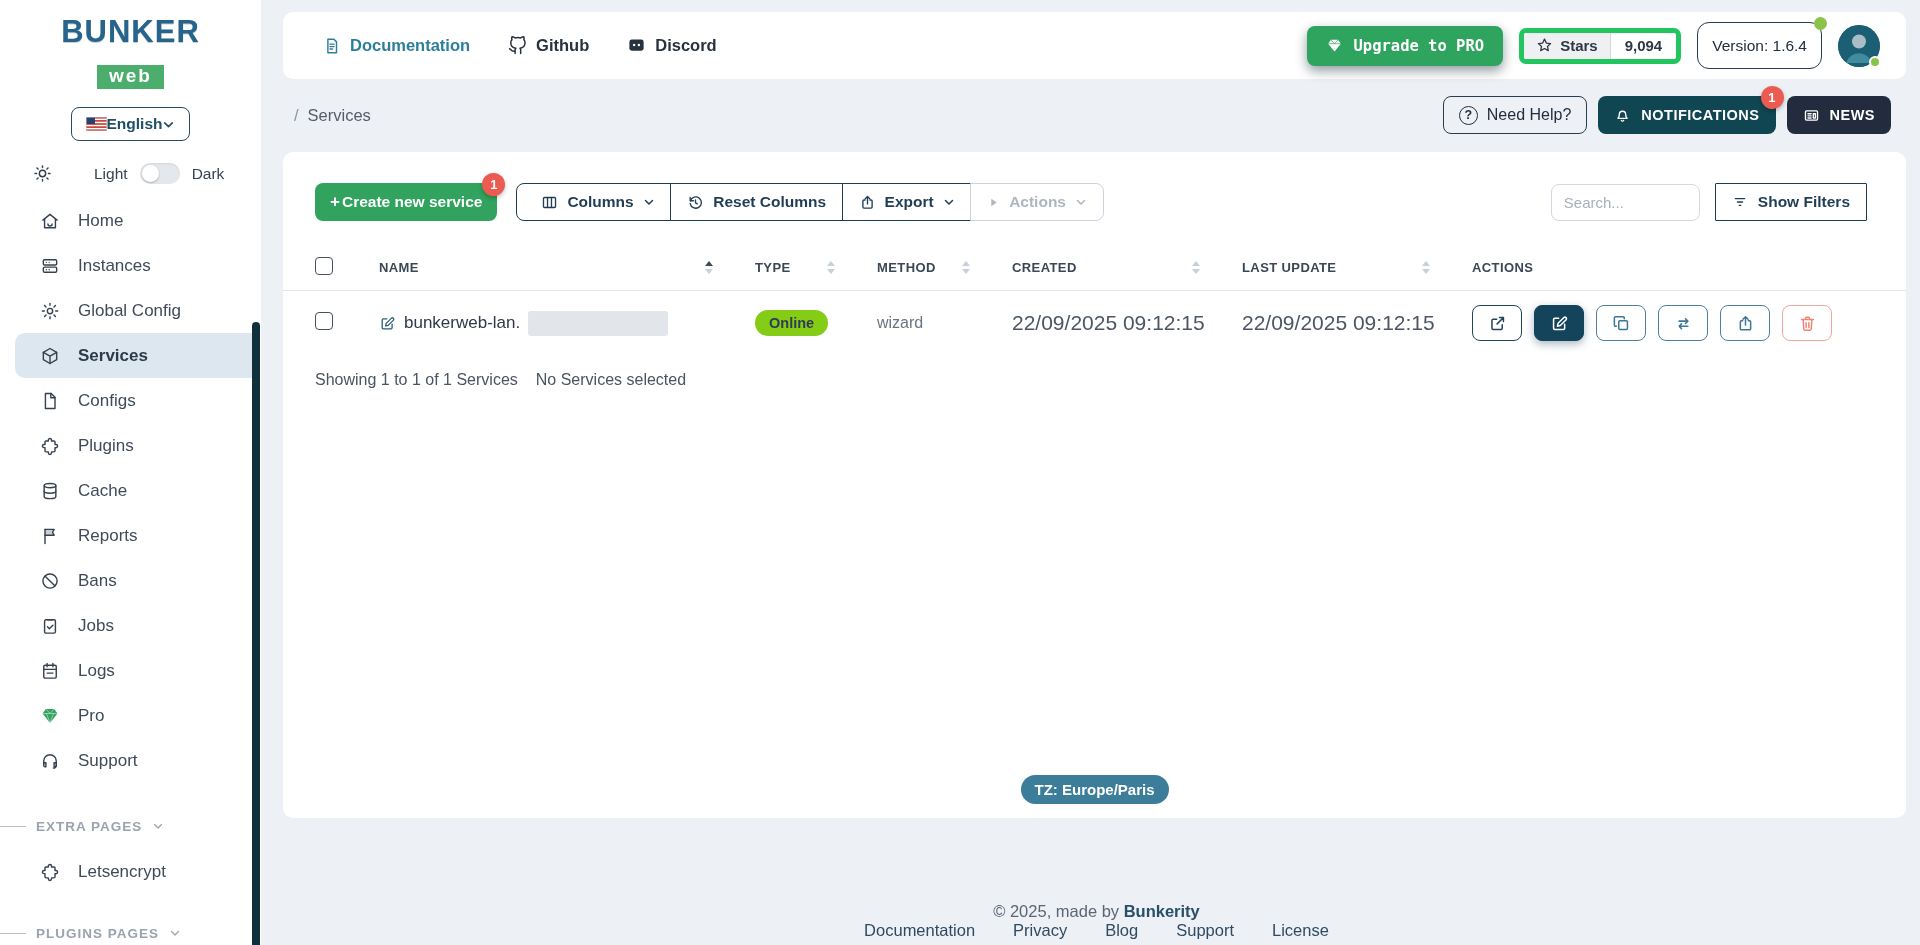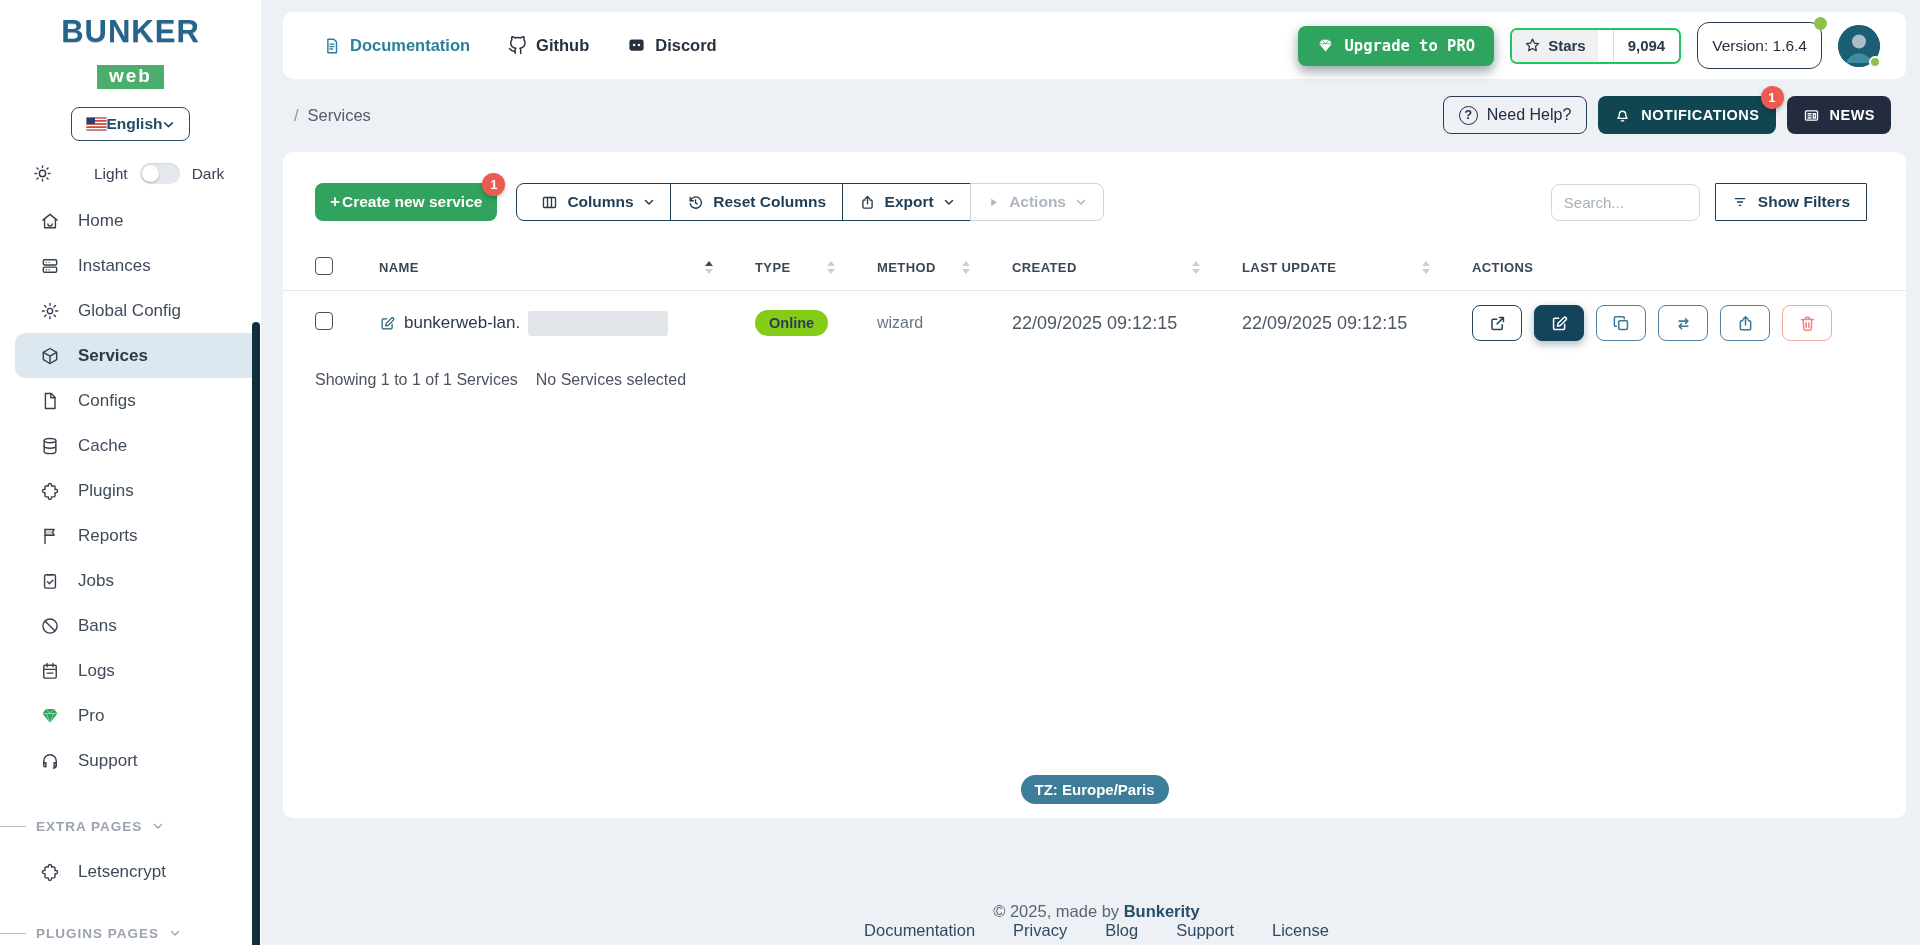--- a/index.html
+++ b/index.html
@@ -43,22 +43,22 @@
   .topbar { height:67px; display:flex; align-items:center; padding:0 26px 0 40px; }
   .top-links { display:flex; align-items:center; gap:38px; }
   .top-link { display:flex; align-items:center; gap:9px; font-size:16.5px; font-weight:600;
               color:#27323f; cursor:pointer; text-decoration:none; }
   .top-link.doc { color:#2b7f9b; }
   .top-right { margin-left:auto; display:flex; align-items:center; gap:16px; }
   .upgrade { display:flex; align-items:center; gap:10px; background:#2fa45f; color:#fff;
              font-family:"DejaVu Sans Mono", monospace; font-weight:700; font-size:15.5px;
              border:none; border-radius:8px; height:40px; padding:0 19px; cursor:pointer;
              box-shadow:0 5px 12px rgba(15,40,50,.45); }
-  .stars { display:flex; align-items:stretch; border:2px solid #22c55e; border-radius:7px;
-           overflow:hidden; height:36px; cursor:pointer; background:#fff;gap:15px; }
+  .stars { display:flex; align-items:stretch; border:5px solid #22c55e; border-radius:7px;
+           overflow:hidden; height:36px; cursor:pointer; background:#fff; }
   .stars .seg1 { display:flex; align-items:center; gap:7px; background:#eef0f2; padding:0 12px;
                  font-size:15px; font-weight:600; color:#2c3847; }
   .stars .seg2 { display:flex; align-items:center; padding:0 14px; font-size:15px; font-weight:600;
                  color:#2c3847; border-left:1px solid #d4d9de; }
   .version { position:relative; border:1.5px solid #2a3b50; border-radius:12px; height:47px;
              display:flex; align-items:center; padding:0 14px; font-size:15.5px; color:#222e3e;
              background:#fff; cursor:default; }
   .dot-green { position:absolute; width:13px; height:13px; border-radius:50%; background:#8bc34a; }
   .version .dot-green { top:-6px; right:-6px; }
   .avatar { position:relative; width:42px; height:42px; border-radius:50%; background:#1c5f74;
@@ -118,21 +118,21 @@
   .sort.asc .up { border-bottom-color:#414b58; }
   .cb { width:18px; height:18px; border:1.8px solid #46525f; border-radius:4px; background:#fff;
         display:inline-block; cursor:pointer; }
   .trow { height:64px; }
   .name-cell { display:flex; align-items:center; gap:8px; font-size:17px; color:#2e3a49; cursor:pointer; }
   .name-cell .ic { color:#295d75; }
   .redact { display:inline-block; width:140px; height:25px; background:#e2e5e9; border-radius:3px; }
   .badge-online { display:inline-block; background:#84cc16; color:#303c55; font-size:14.5px;
                   font-weight:600; padding:5px 14px; border-radius:14px; }
   .cell-muted { font-size:16px; color:#6a7482; }
-  .cell-date { font-size:18px; color:#4c5664; }
+  .cell-date { font-size:21px; color:#4c5664; }
   .actions-cell { display:flex; gap:12px; }
   .act { width:50px; height:36px; border-radius:8px; background:#fff; display:flex; align-items:center;
          justify-content:center; cursor:pointer; border:1.5px solid #4d7f9e; color:#3c7795; padding:0; }
   .act.dark-outline { border-color:#23455c; color:#23455c; }
   .act.filled { background:#14435c; border-color:#14435c; color:#fff;
                 box-shadow:0 3px 8px rgba(10,50,70,.35); }
   .act.danger { border-color:#f0a89e; color:#ee8576; }
   .status-bar { display:flex; gap:18px; padding:16px 0 0 32px; font-size:16px; color:#4a5462; }
   .tz-badge { position:absolute; bottom:14px; left:50%; transform:translateX(-50%);
               background:#3c7d99; color:#fff; font-size:15px; font-weight:700; padding:6px 14px;
@@ -242,62 +242,62 @@
             <svg width="20" height="20" viewBox="0 0 24 24" fill="none" stroke="currentColor" stroke-width="1.7" stroke-linecap="round" stroke-linejoin="round">
               <path d="M6.5 3h7L18 7.5V21H6.5z"></path>
               <path d="M13 3v5h5"></path>
             </svg>
           </span>
         <span>Configs</span>
       </a>
       <a class="nav-item">
         <span class="ic">
             <svg width="20" height="20" viewBox="0 0 24 24" fill="none" stroke="currentColor" stroke-width="1.7" stroke-linecap="round" stroke-linejoin="round">
+              <path d="M10 4.8a1.9 1.9 0 0 1 3.8 0V6h3.1A1.1 1.1 0 0 1 18 7.1v3.1h1.2a1.9 1.9 0 0 1 0 3.8H18v4A1.1 1.1 0 0 1 16.9 19h-3.1v1.2a1.9 1.9 0 0 1-3.8 0V19H7.1A1.1 1.1 0 0 1 6 17.9v-4H4.8a1.9 1.9 0 0 1 0-3.8H6V7.1A1.1 1.1 0 0 1 7.1 6H10z"></path>
+            </svg>
+          </span>
+        <span>Plugins</span>
+      </a>
+      <a class="nav-item">
+        <span class="ic">
+            <svg width="20" height="20" viewBox="0 0 24 24" fill="none" stroke="currentColor" stroke-width="1.7" stroke-linecap="round" stroke-linejoin="round">
               <ellipse cx="12" cy="5.5" rx="7" ry="2.6"></ellipse>
               <path d="M5 5.5v6.5c0 1.4 3.1 2.6 7 2.6s7-1.2 7-2.6V5.5"></path>
               <path d="M5 12v6.5c0 1.4 3.1 2.6 7 2.6s7-1.2 7-2.6V12"></path>
             </svg>
           </span>
         <span>Cache</span>
       </a>
       <a class="nav-item">
         <span class="ic">
             <svg width="20" height="20" viewBox="0 0 24 24" fill="none" stroke="currentColor" stroke-width="1.7" stroke-linecap="round" stroke-linejoin="round">
-              <path d="M10 4.8a1.9 1.9 0 0 1 3.8 0V6h3.1A1.1 1.1 0 0 1 18 7.1v3.1h1.2a1.9 1.9 0 0 1 0 3.8H18v4A1.1 1.1 0 0 1 16.9 19h-3.1v1.2a1.9 1.9 0 0 1-3.8 0V19H7.1A1.1 1.1 0 0 1 6 17.9v-4H4.8a1.9 1.9 0 0 1 0-3.8H6V7.1A1.1 1.1 0 0 1 7.1 6H10z"></path>
-            </svg>
-          </span>
-        <span>Plugins</span>
-      </a>
-      <a class="nav-item">
-        <span class="ic">
-            <svg width="20" height="20" viewBox="0 0 24 24" fill="none" stroke="currentColor" stroke-width="1.7" stroke-linecap="round" stroke-linejoin="round">
               <path d="M6 21V4"></path>
               <path d="M6 4h11l-2 3.5 2 3.5H6" fill="currentColor" fill-opacity=".25"></path>
             </svg>
           </span>
         <span>Reports</span>
+      </a>
+      <a class="nav-item">
+        <span class="ic">
+            <svg width="20" height="20" viewBox="0 0 24 24" fill="none" stroke="currentColor" stroke-width="1.7" stroke-linecap="round">
+              <circle cx="12" cy="12" r="8.5"></circle>
+              <path d="M6.2 6.2l11.6 11.6"></path>
+            </svg>
+          </span>
+        <span>Bans</span>
       </a>
       <a class="nav-item">
         <span class="ic">
             <svg width="20" height="20" viewBox="0 0 24 24" fill="none" stroke="currentColor" stroke-width="1.7" stroke-linecap="round" stroke-linejoin="round">
               <rect x="5.5" y="4.5" width="13" height="16" rx="1.6"></rect>
               <path d="M9 4.5h6"></path>
               <path d="M9 13l2.2 2.2L15.5 11"></path>
             </svg>
           </span>
         <span>Jobs</span>
-      </a>
-      <a class="nav-item">
-        <span class="ic">
-            <svg width="20" height="20" viewBox="0 0 24 24" fill="none" stroke="currentColor" stroke-width="1.7" stroke-linecap="round">
-              <circle cx="12" cy="12" r="8.5"></circle>
-              <path d="M6.2 6.2l11.6 11.6"></path>
-            </svg>
-          </span>
-        <span>Bans</span>
       </a>
       <a class="nav-item">
         <span class="ic">
             <svg width="20" height="20" viewBox="0 0 24 24" fill="none" stroke="currentColor" stroke-width="1.7" stroke-linecap="round" stroke-linejoin="round">
               <rect x="4.5" y="5" width="15" height="15.5" rx="1.6"></rect>
               <path d="M8.5 3v4M15.5 3v4M4.5 10h15M8.5 14.5h7"></path>
             </svg>
           </span>
         <span>Logs</span>
       </a>

